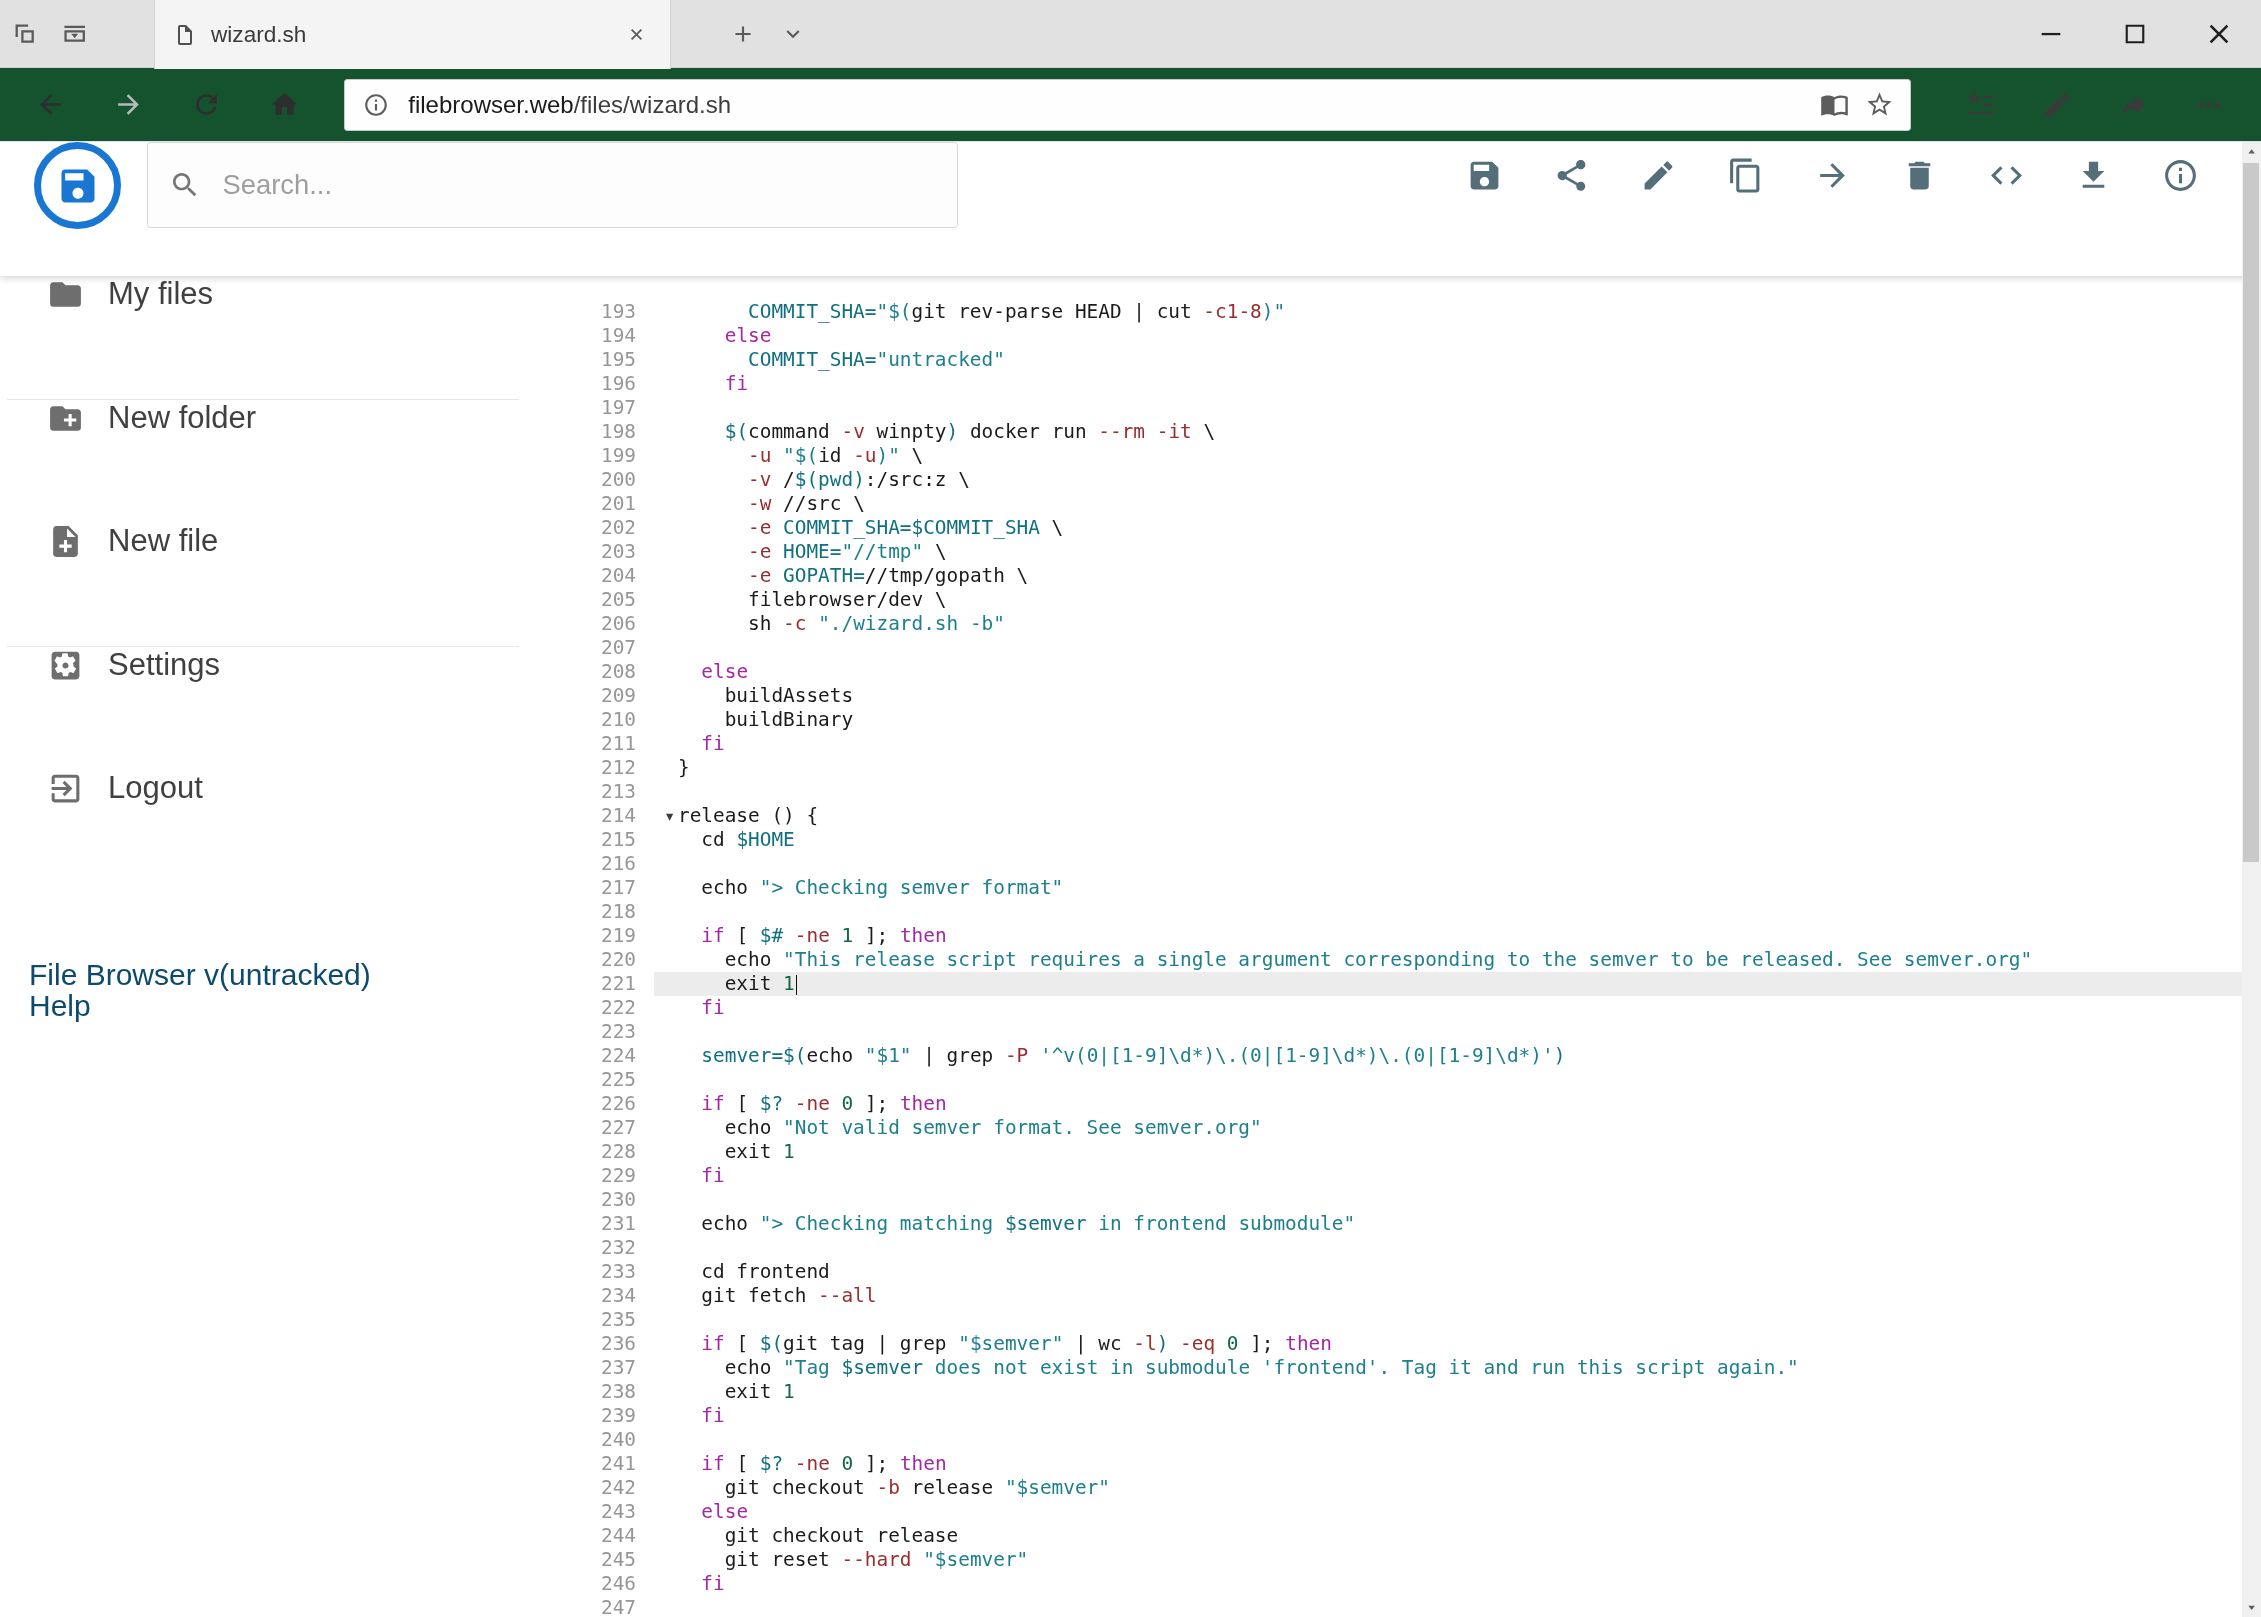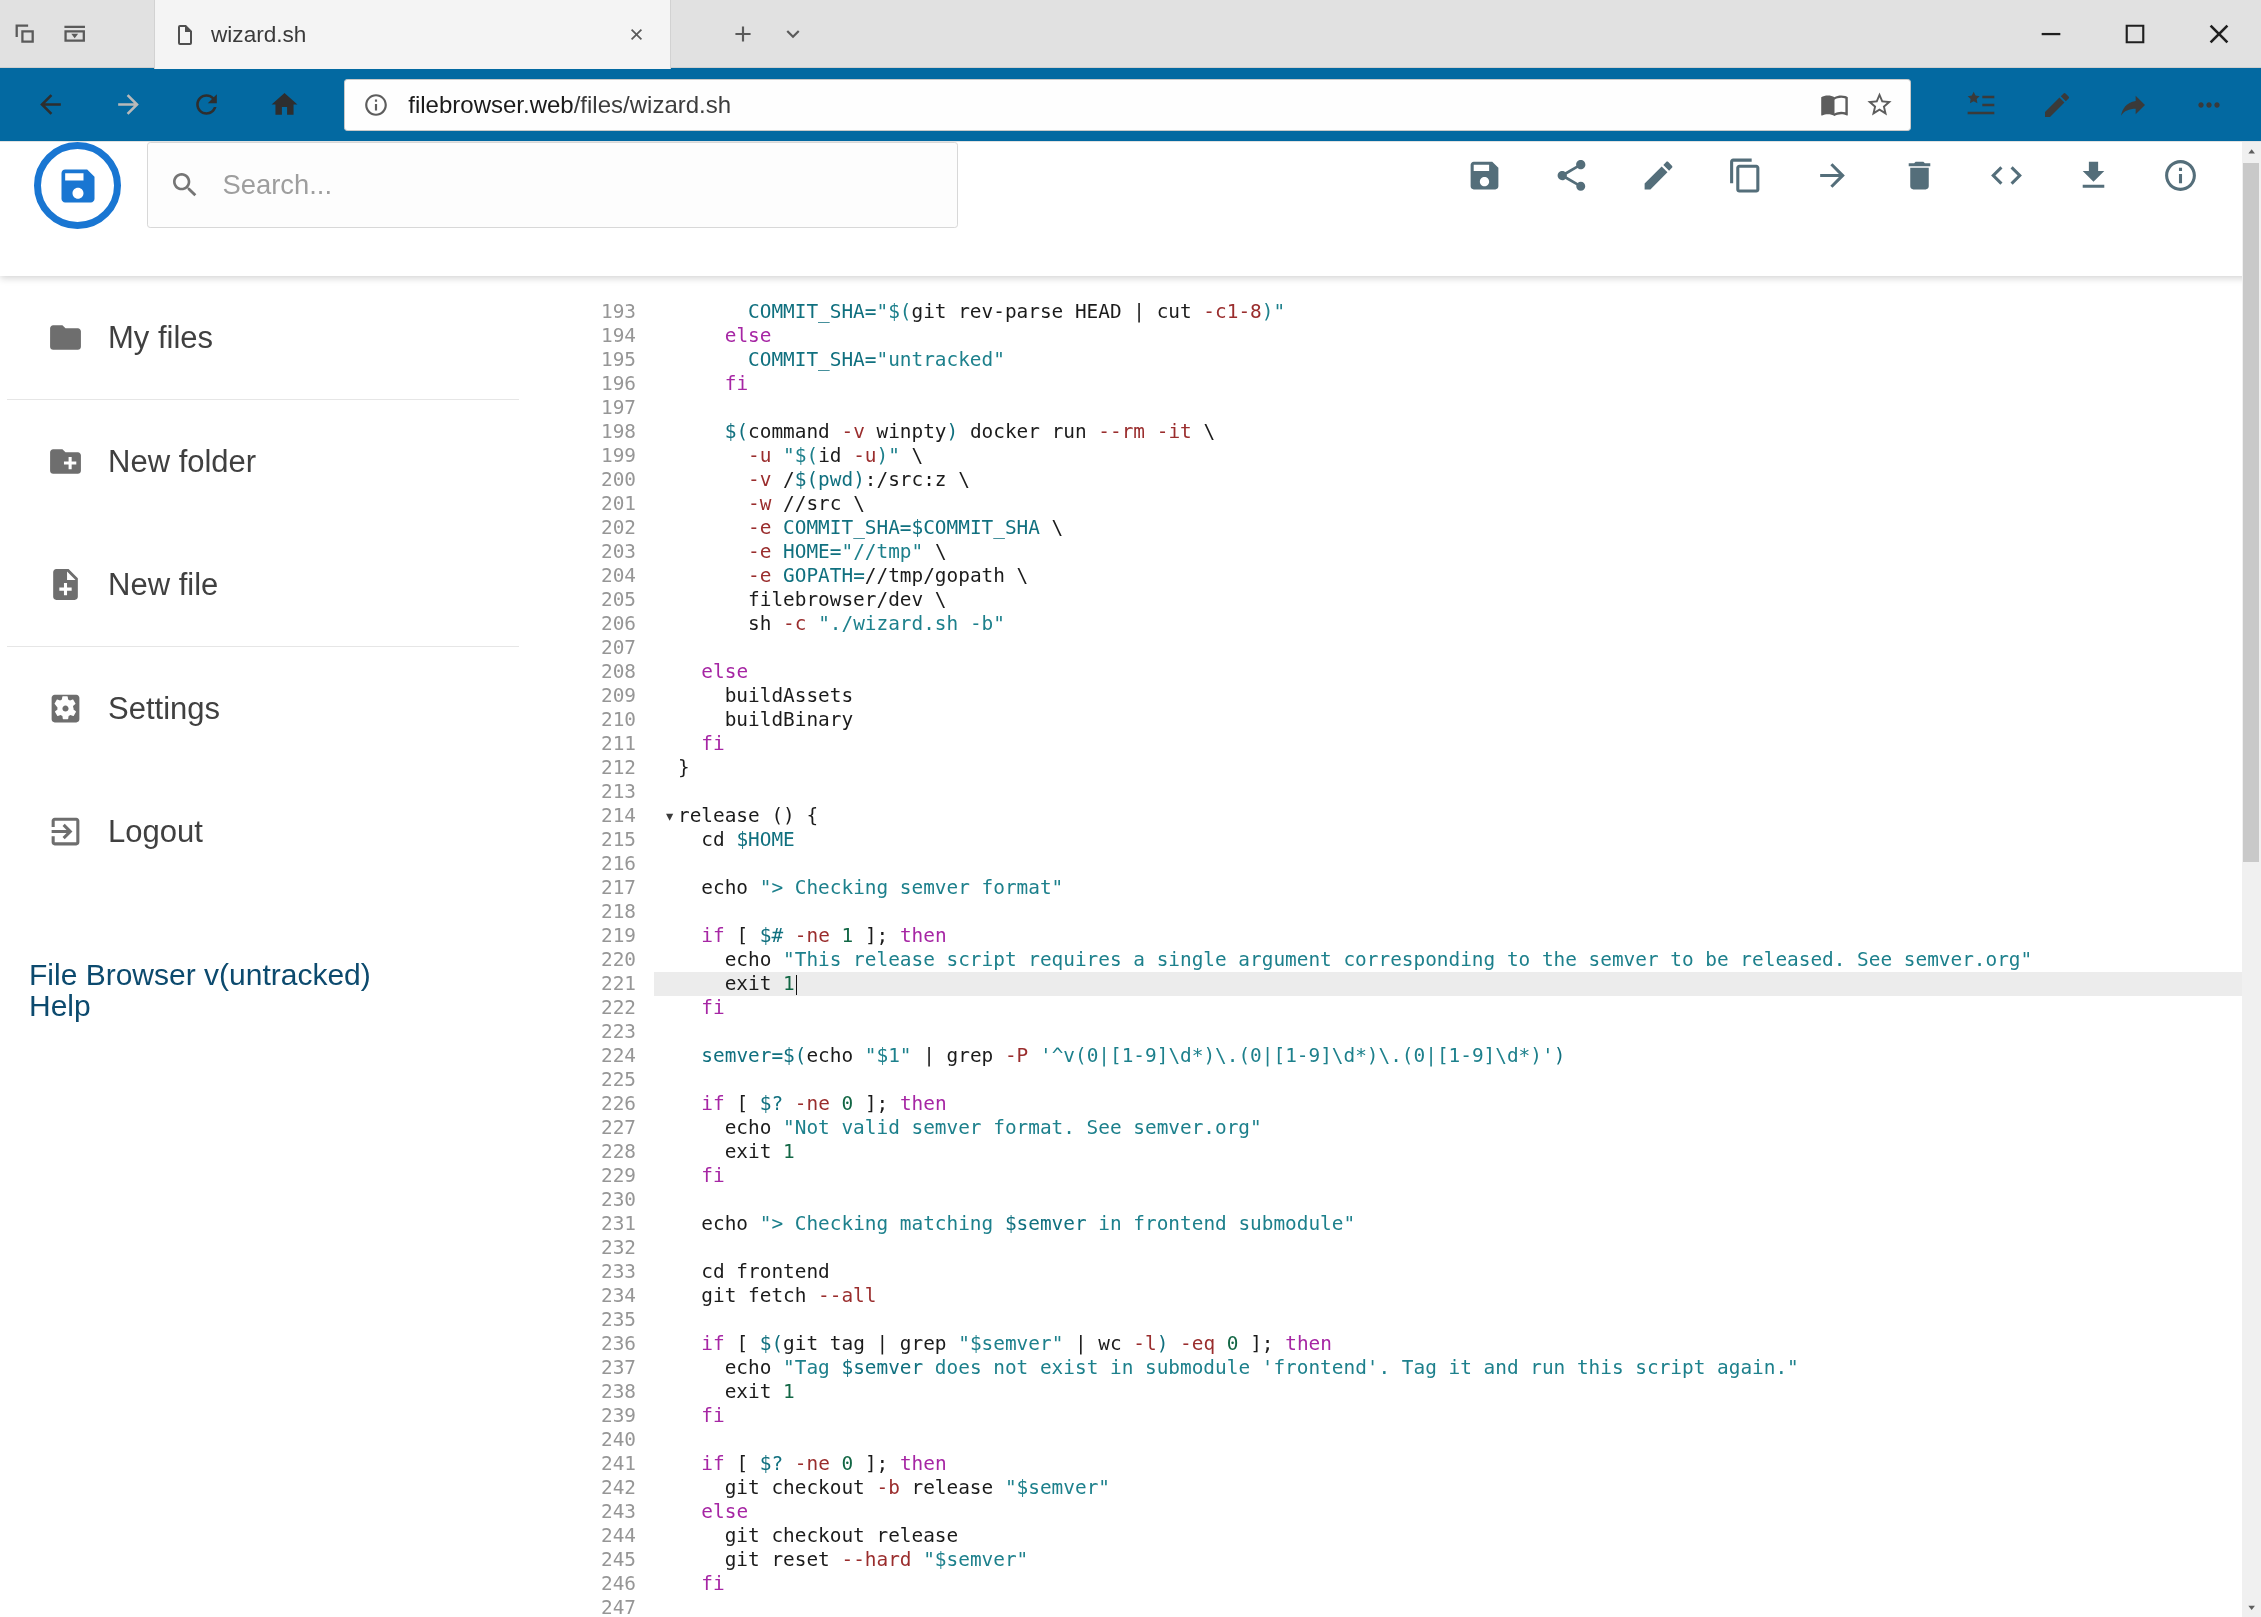--- a/index.html
+++ b/index.html
@@ -33,21 +33,21 @@
   .tab-controls { display:flex; align-items:stretch; }
   .window-controls { margin-left:auto; display:flex; align-items:stretch; }
   .win-btn {
     width:84px; background:none; border:none; color:#1f1f1f;
     display:flex; align-items:center; justify-content:center; padding:0;
   }
 
   
   .navbar {
     position:absolute; top:68px; left:0; right:0; height:74px;
-    background:#0369a1; border-bottom:0.8px solid #e2e2e2;
+    background:#14532d; border-bottom:0.8px solid #e2e2e2;
     display:flex; align-items:center; padding:0 11.3px; z-index:39;
   }
   .nav-left { display:flex; align-items:center; }
   .nav-btn {
     width:78px; height:63px; background:none; border:none; color:#2e2e2e;
     display:flex; align-items:center; justify-content:center; padding:0;
   }
   .nav-btn.disabled { color:#b9b9b9; }
   .addressbar {
     flex:1; height:52px; margin:0 32px 0 21px; background:#fefefe;
@@ -91,21 +91,21 @@
   .search input::placeholder { color:#9e9e9e; }
   .toolbar { margin-left:auto; margin-right:48px; display:flex; gap:21px; }
   .tbtn {
     width:66px; height:66px; background:none; border:none;
     color:var(--tbicon, #546e7a);
     display:flex; align-items:center; justify-content:center; padding:0; border-radius:50%;
   }
 
   
   .sidebar { position:absolute; top:134px; left:0; width:525px; bottom:0; background:#fff; }
-  .side-item { height:123px; display:flex; align-items:center; padding-left:47px; gap:24px; cursor:pointer; }
+  .side-item { height:123px; display:flex; padding-left:47px; gap:24px; cursor:pointer; }
   .side-icon { color:#6e6e6e; flex:none; }
   .side-label { font-size:31px; color:#404040; }
   .side-divider { border-top:0.8px solid #e6e6e6; margin:0 6.5px; height:0; }
   .side-footer { position:absolute; top:683px; left:29px; font-size:30px; color:#0c4a6e; line-height:31px; }
 
   
   .editor {
     position:absolute; top:134px; left:525px; right:19.4px; bottom:0;
     overflow:hidden; display:flex; padding-top:24px;
     font-family:"DejaVu Sans Mono", monospace; font-size:19.4px;

